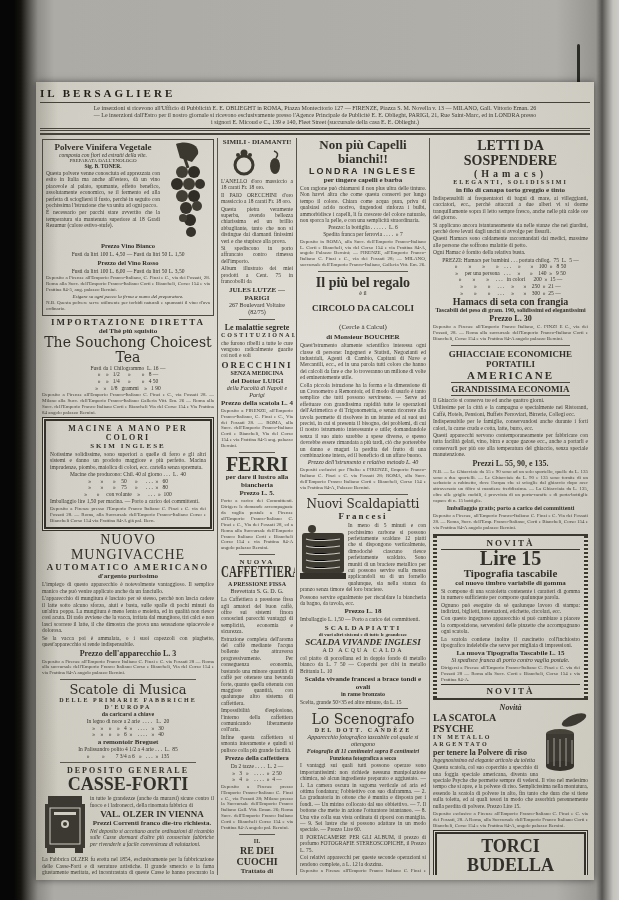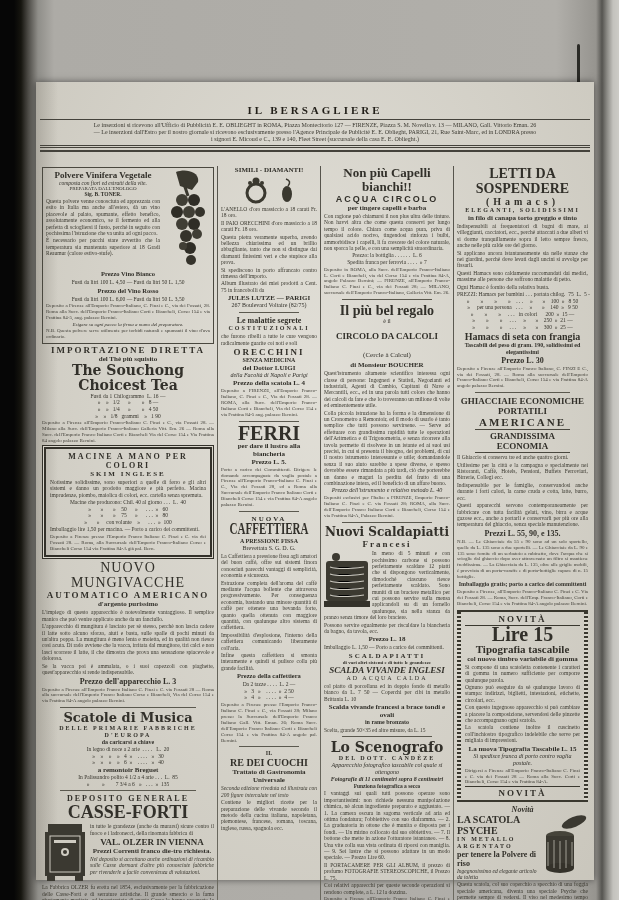--- a/index.html
+++ b/index.html
@@ -4,27 +4,27 @@
 <style>
   html,body{margin:0;padding:0}
   #stage{position:relative;width:619px;height:900px;overflow:hidden;
     background:linear-gradient(90deg,#060606 0,#060606 14px,#16150f 21px,#4c4a45 28px,#8f8e89 38px,#adaba6 54px,#b1afaa 556px,#96948f 596px,#555450 602px,#8b8a85 607px,#c3c2bd 613px,#cccbc6 619px);
     font-family:"Liberation Serif","DejaVu Serif",serif;color:#32302a;}
   #thread{position:absolute;left:577px;top:44px;width:3px;height:48px;background:#2a2a26;border-radius:2px}
   #sheet{position:absolute;left:36px;top:82px;width:558px;height:798px;box-sizing:border-box;
     background:#d9d6cc;
     background-image:linear-gradient(90deg,rgba(55,50,40,.22),rgba(0,0,0,0) 22px),radial-gradient(ellipse at 50% 38%,rgba(255,255,255,.22),rgba(20,15,5,.08));
     box-shadow:0 0 7px rgba(0,0,0,.5);padding:0 4px;}
-  .masthead{text-align:center;font-weight:bold;font-size:11px;letter-spacing:3px;padding-top:22px;color:#221f19}
+  .masthead{text-align:left;font-weight:bold;font-size:11px;letter-spacing:3px;padding-top:5px;color:#221f19}
   .noticebox{border-top:1px solid #44423b;border-bottom:1px solid #44423b;margin-top:3px;padding:2px 6px;
     font-size:6px;line-height:7px;text-align:center;color:#3a3830}
   .thickrule{border-top:1px solid #44423b;border-bottom:2px solid #44423b;height:2px;margin-top:1px}
-  #cols{display:flex;margin-top:14px;height:737px}
+  #cols{display:flex;margin-top:3px;height:737px}
   .col{overflow:hidden;padding:0 2px;box-sizing:border-box}
-  #c1{width:176px}#c2{width:100px}#c3{width:130px}#c4{flex:1}
+  #c1{width:176px}#c2{width:76px}#c3{width:130px}#c4{flex:1}
   .vr{width:1px;flex:none;background:linear-gradient(#56544c,#6b695f);margin:0 1px}
   .ad{margin-bottom:2px}
   .sep{height:1px;background:#5b594f;margin:3px 18px}
   .tc{text-align:center}.b{font-weight:bold}.i{font-style:italic}.sc{letter-spacing:2px}
   .f6{font-size:6px;line-height:7px}.f7{font-size:7px;line-height:8px}.f8{font-size:8px;line-height:9px}
   .f9{font-size:9px;line-height:10px}.f10{font-size:10px;line-height:11px}.f11{font-size:11px;line-height:12px}
   .f12{font-size:12px;line-height:13px}.f13{font-size:13px;line-height:14px}.f14{font-size:14px;line-height:15px}
   .f16{font-size:20px;line-height:17px}.f18{font-size:18px;line-height:19px}
   .small{font-size:5.5px;line-height:6.4px;text-align:justify;color:#3a382f;margin:1px 0}
   .dep{font-size:5px;line-height:5.9px;text-align:justify;color:#43413a;margin:1px 0}
@@ -33,21 +33,21 @@
   .box{border:1px solid #4a483f;padding:2px 3px;margin:1px 0}
   .box2{border:2px solid #33312a;box-shadow:0 0 0 1px #d9d6cc,0 0 0 2px #33312a;padding:3px 4px;margin:3px 2px}
   .fancy{position:relative;border-top:2px solid #3a382f;border-bottom:2px solid #3a382f;padding:2px 8px;margin:3px 0}
   .fancy::before,.fancy::after{content:"";position:absolute;top:0;bottom:0;width:4px;
     background:repeating-linear-gradient(#3a382f 0 2px,#d9d6cc 2px 4px)}
   .fancy::before{left:0}.fancy::after{right:0}
   .stretch{display:inline-block;transform:scaleY(1.45);transform-origin:50% 60%}
   .illu{float:right;margin:0 0 1px 2px}
   .illul{float:left;margin:0 2px 1px 0}
   .clr{clear:both}
-  .gothic{font-family:"DejaVu Serif",serif;font-weight:bold}
+  .gothic{font-family:"DejaVu Serif",serif;font-weight:normal}
 </style>
 </head>
 <body>
 
 <div id="stage">
   <div id="thread"></div>
 
   <div id="sheet">
 
     <div class="masthead">IL BERSAGLIERE</div>
@@ -246,21 +246,21 @@
 
         </section>
       </div>
 
       <div class="vr"></div>
 
       <div class="col" id="c3">
 
         <section class="ad">
           <div class="tc b f13">Non più Capelli bianchi!!</div>
-          <div class="tc b f9 sc" style="font-family:'Liberation Sans',sans-serif">ACQUA CIRCOLO</div>
+          <div class="tc b f9 sc" style="font-family:'Liberation Sans',sans-serif">LONDRA INGLESE</div>
           <div class="tc b f7">per tingere capelli e barba</div>
           <p class="small">Con ragione può chiamarsi il non plus ultra delle tinture. Non havvi altra che come questa conservi per lungo tempo il colore. Chiara come acqua pura, priva di qualsiasi acido nocivo, tingendosi rinforza i bulbi, ammorbidisce i capelli, li fa crescere del colore naturale, non sporca la pelle, e con una semplicità straordinaria.</p>
           <div class="pr">Prezzo: la bottiglia . . . . . .  L. 6</div>
           <div class="pr">Spedita franca per ferrovia . . . .  » 7</div>
           <p class="dep">Deposito in ROMA, alla Succ. dell'Emporio Franco-Italiano L. Corti e Biancheli, via del Corso 154 e via Frattina 84-A, angolo Palazzo Bernini; — FIRENZE, all'Emporio Franco-Italiano C. Finzi e C., via dei Fossati 28; — MILANO, succursale dell'Emporio Franco-Italiano, Galleria Vitt. Em. 26.</p>
         </section>
 
         <div class="sep"></div>
 
         <section class="ad">

